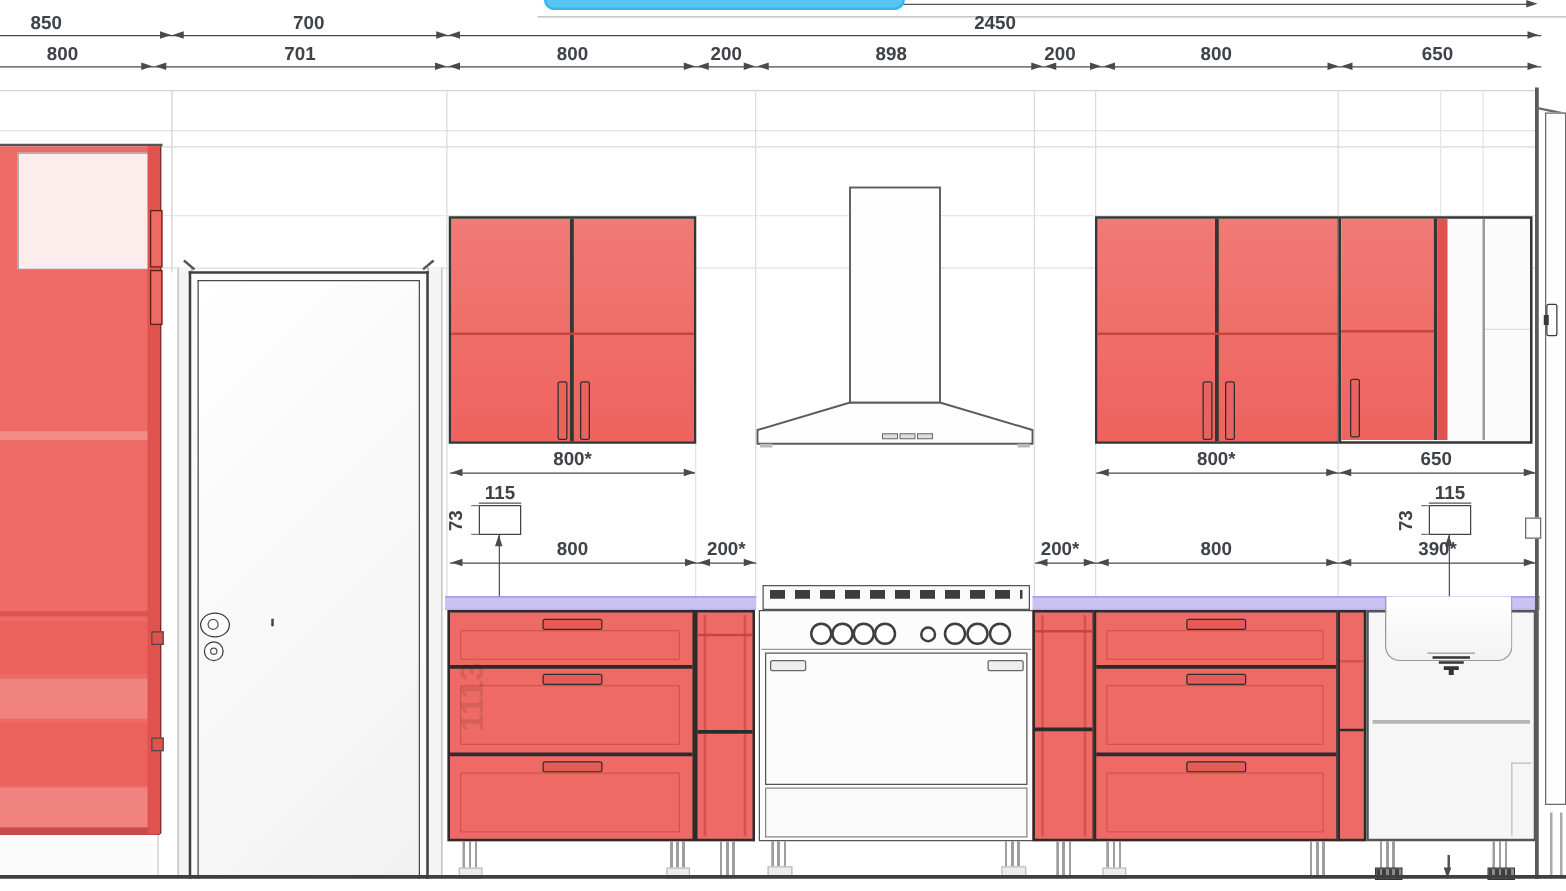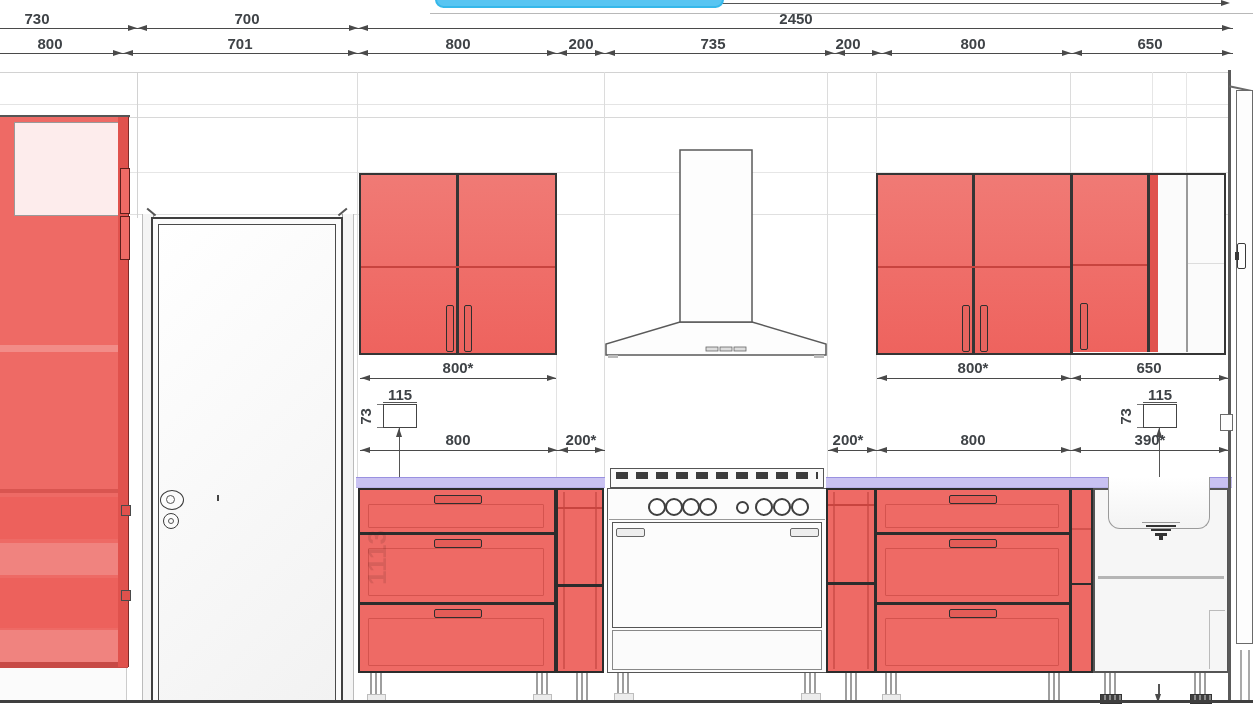--- a/index.html
+++ b/index.html
@@ -47,21 +47,21 @@
   <div class="a" style="left:430px;top:13px;width:823px;height:1px;background:#b8b8b8"></div>
   <div class="a" style="left:718px;top:3px;width:505px;height:1px;background:#555"></div>
   <div class="ar" style="left:1221px;top:0px"></div>
 
   <div class="dline" style="left:0;top:28px;width:1233px"></div>
   <div class="ar" style="left:128px;top:25px"></div>
   <div class="al" style="left:138px;top:25px"></div>
   <div class="ar" style="left:349px;top:25px"></div>
   <div class="al" style="left:359px;top:25px"></div>
   <div class="ar" style="left:1222px;top:25px"></div>
-  <div class="dl" style="left:12px;top:10px;width:50px">730</div>
+  <div class="dl" style="left:12px;top:10px;width:50px">850</div>
   <div class="dl" style="left:222px;top:10px;width:50px">700</div>
   <div class="dl" style="left:766px;top:10px;width:60px">2450</div>
 
   <div class="dline" style="left:0;top:53px;width:1233px"></div>
   <div class="ar" style="left:113px;top:50px"></div>
     <div class="al" style="left:124px;top:50px"></div>
   <div class="ar" style="left:348px;top:50px"></div>
     <div class="al" style="left:359px;top:50px"></div>
   <div class="ar" style="left:547px;top:50px"></div>
     <div class="al" style="left:558px;top:50px"></div>
@@ -71,21 +71,21 @@
     <div class="al" style="left:836px;top:50px"></div>
   <div class="ar" style="left:872px;top:50px"></div>
     <div class="al" style="left:883px;top:50px"></div>
   <div class="ar" style="left:1062px;top:50px"></div>
     <div class="al" style="left:1073px;top:50px"></div>
   <div class="ar" style="left:1222px;top:50px"></div>
   <div class="dl" style="left:25px;top:35px;width:50px">800</div>
   <div class="dl" style="left:215px;top:35px;width:50px">701</div>
   <div class="dl" style="left:433px;top:35px;width:50px">800</div>
   <div class="dl" style="left:556px;top:35px;width:50px">200</div>
-  <div class="dl" style="left:688px;top:35px;width:50px">735</div>
+  <div class="dl" style="left:688px;top:35px;width:50px">898</div>
   <div class="dl" style="left:823px;top:35px;width:50px">200</div>
   <div class="dl" style="left:948px;top:35px;width:50px">800</div>
   <div class="dl" style="left:1125px;top:35px;width:50px">650</div>
 
   <div class="a" style="left:0;top:115px;width:130px;height:2px;background:#555"></div>
   <div class="a red" style="left:0;top:117px;width:128px;height:550px"></div>
   <div class="a" style="left:14px;top:122px;width:104px;height:92px;background:#fdecec;border:1.5px solid #9a9a9a"></div>
   <div class="a" style="left:0;top:345px;width:122px;height:7px;background:#f28c88"></div>
   <div class="a" style="left:0;top:489px;width:128px;height:4px;background:#d95550"></div>
   <div class="a" style="left:0;top:497px;width:125px;height:42px;background:#ed615c"></div>

